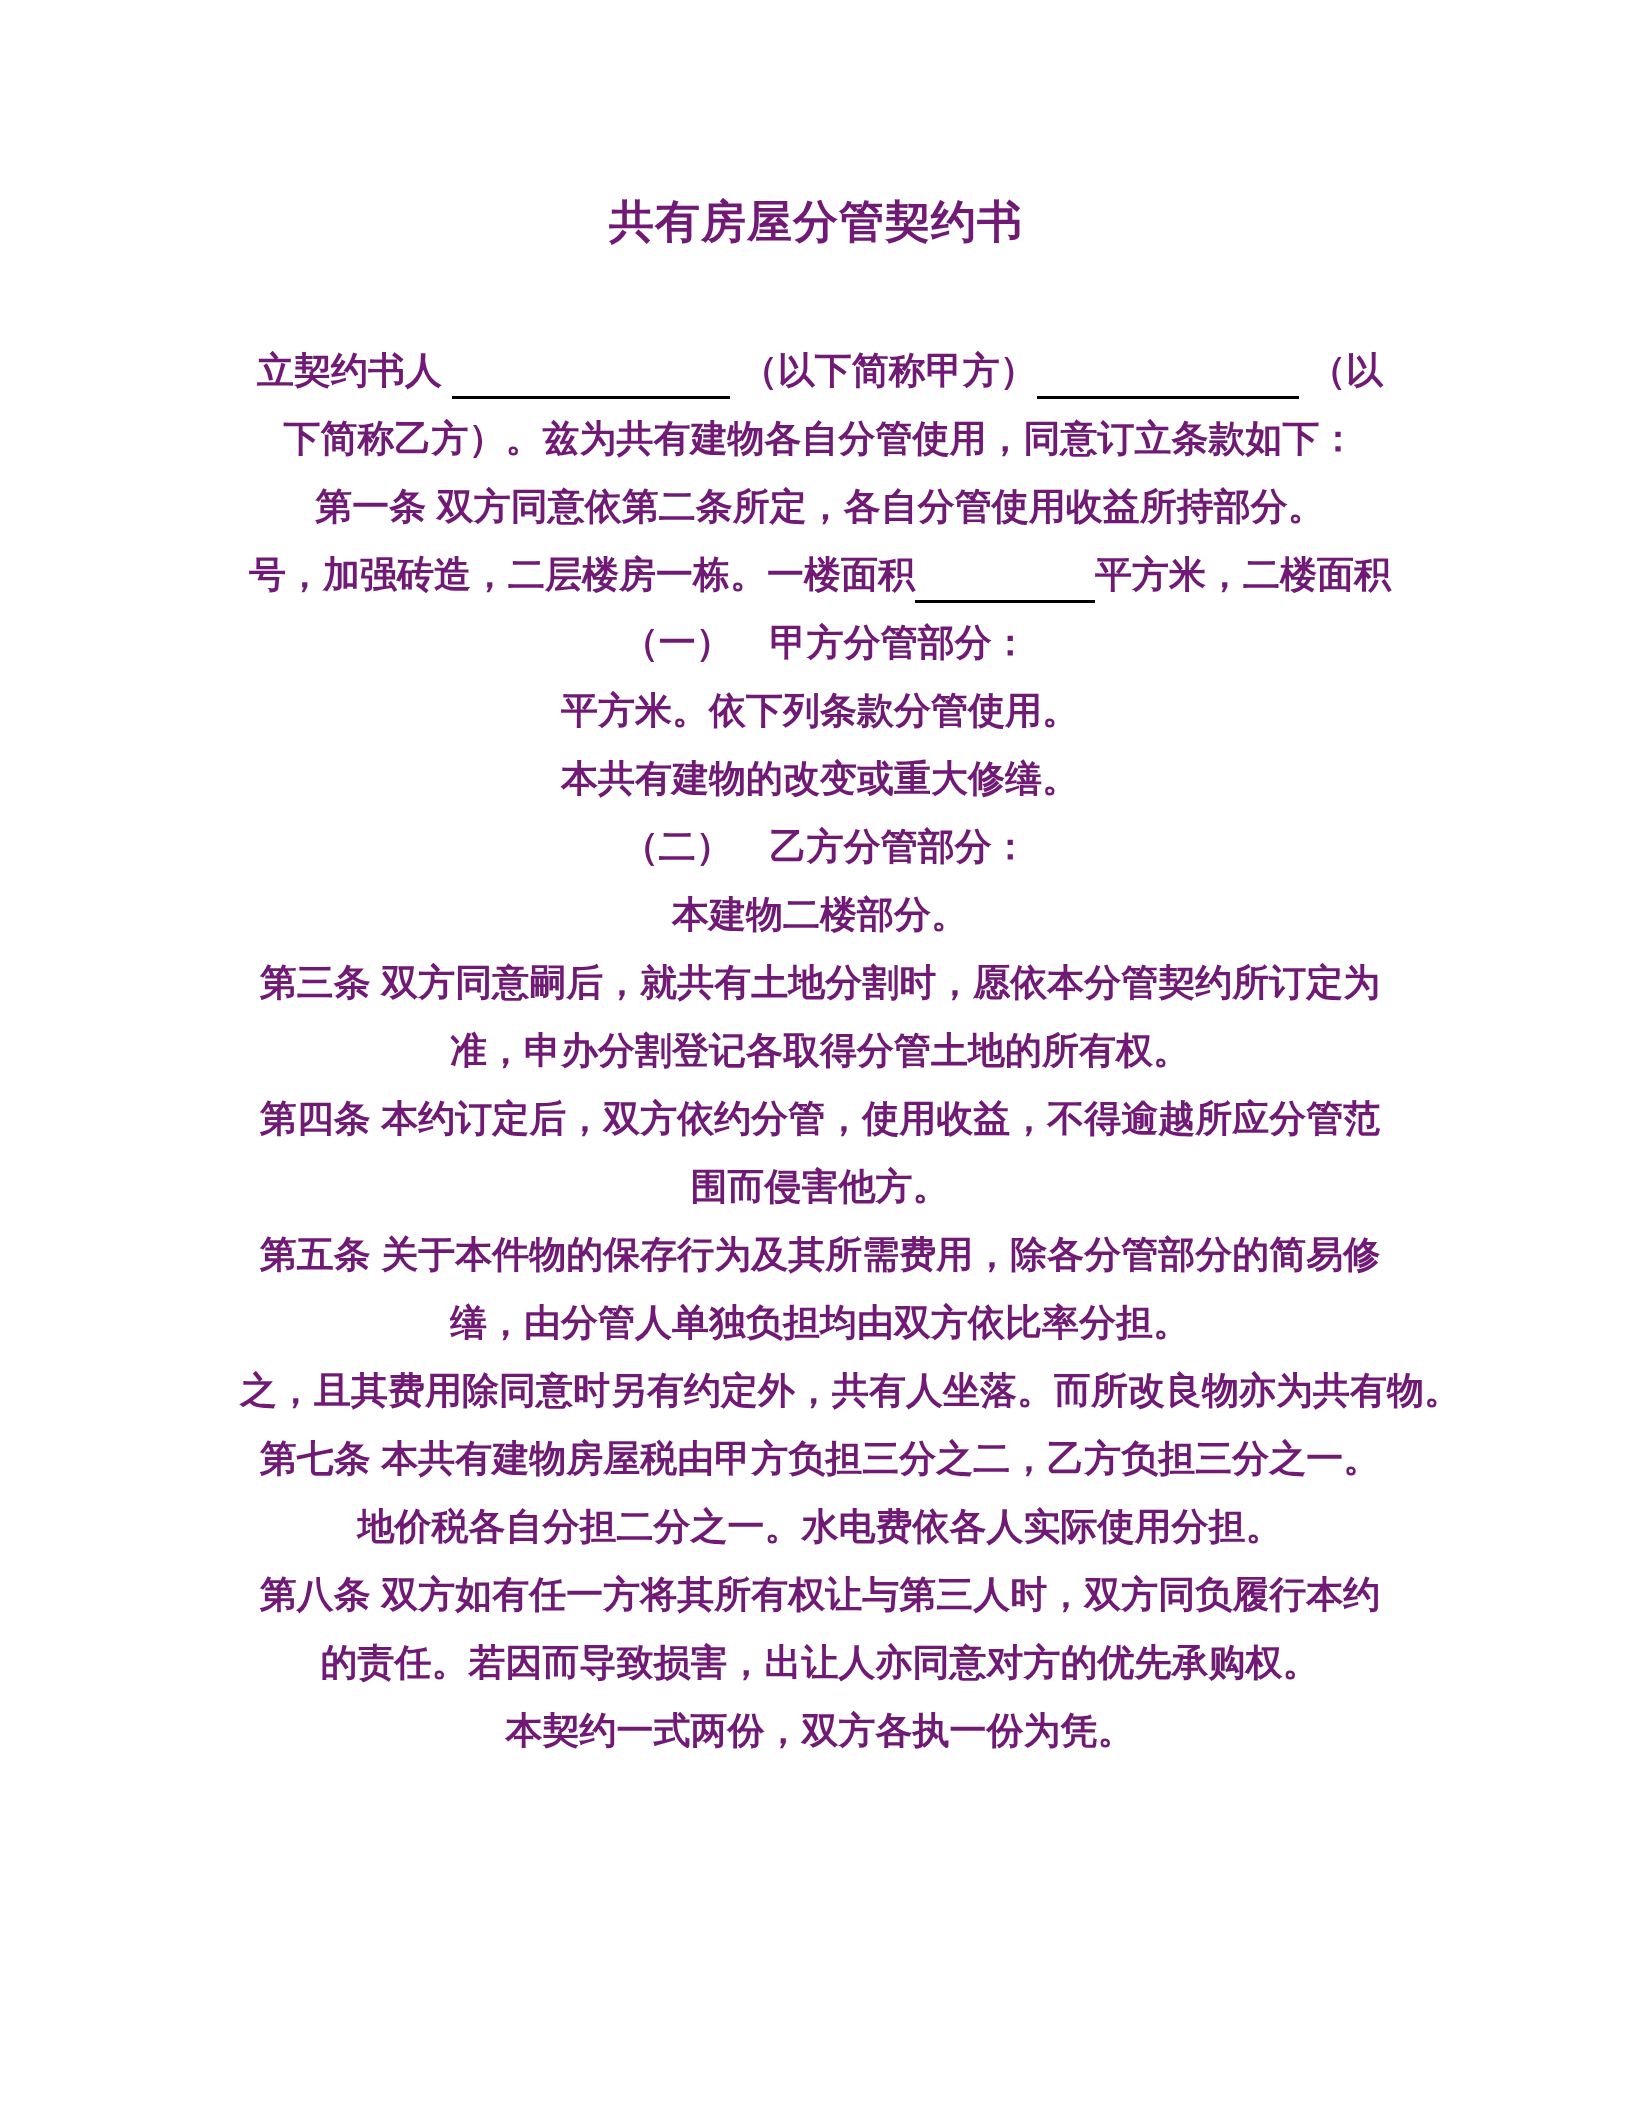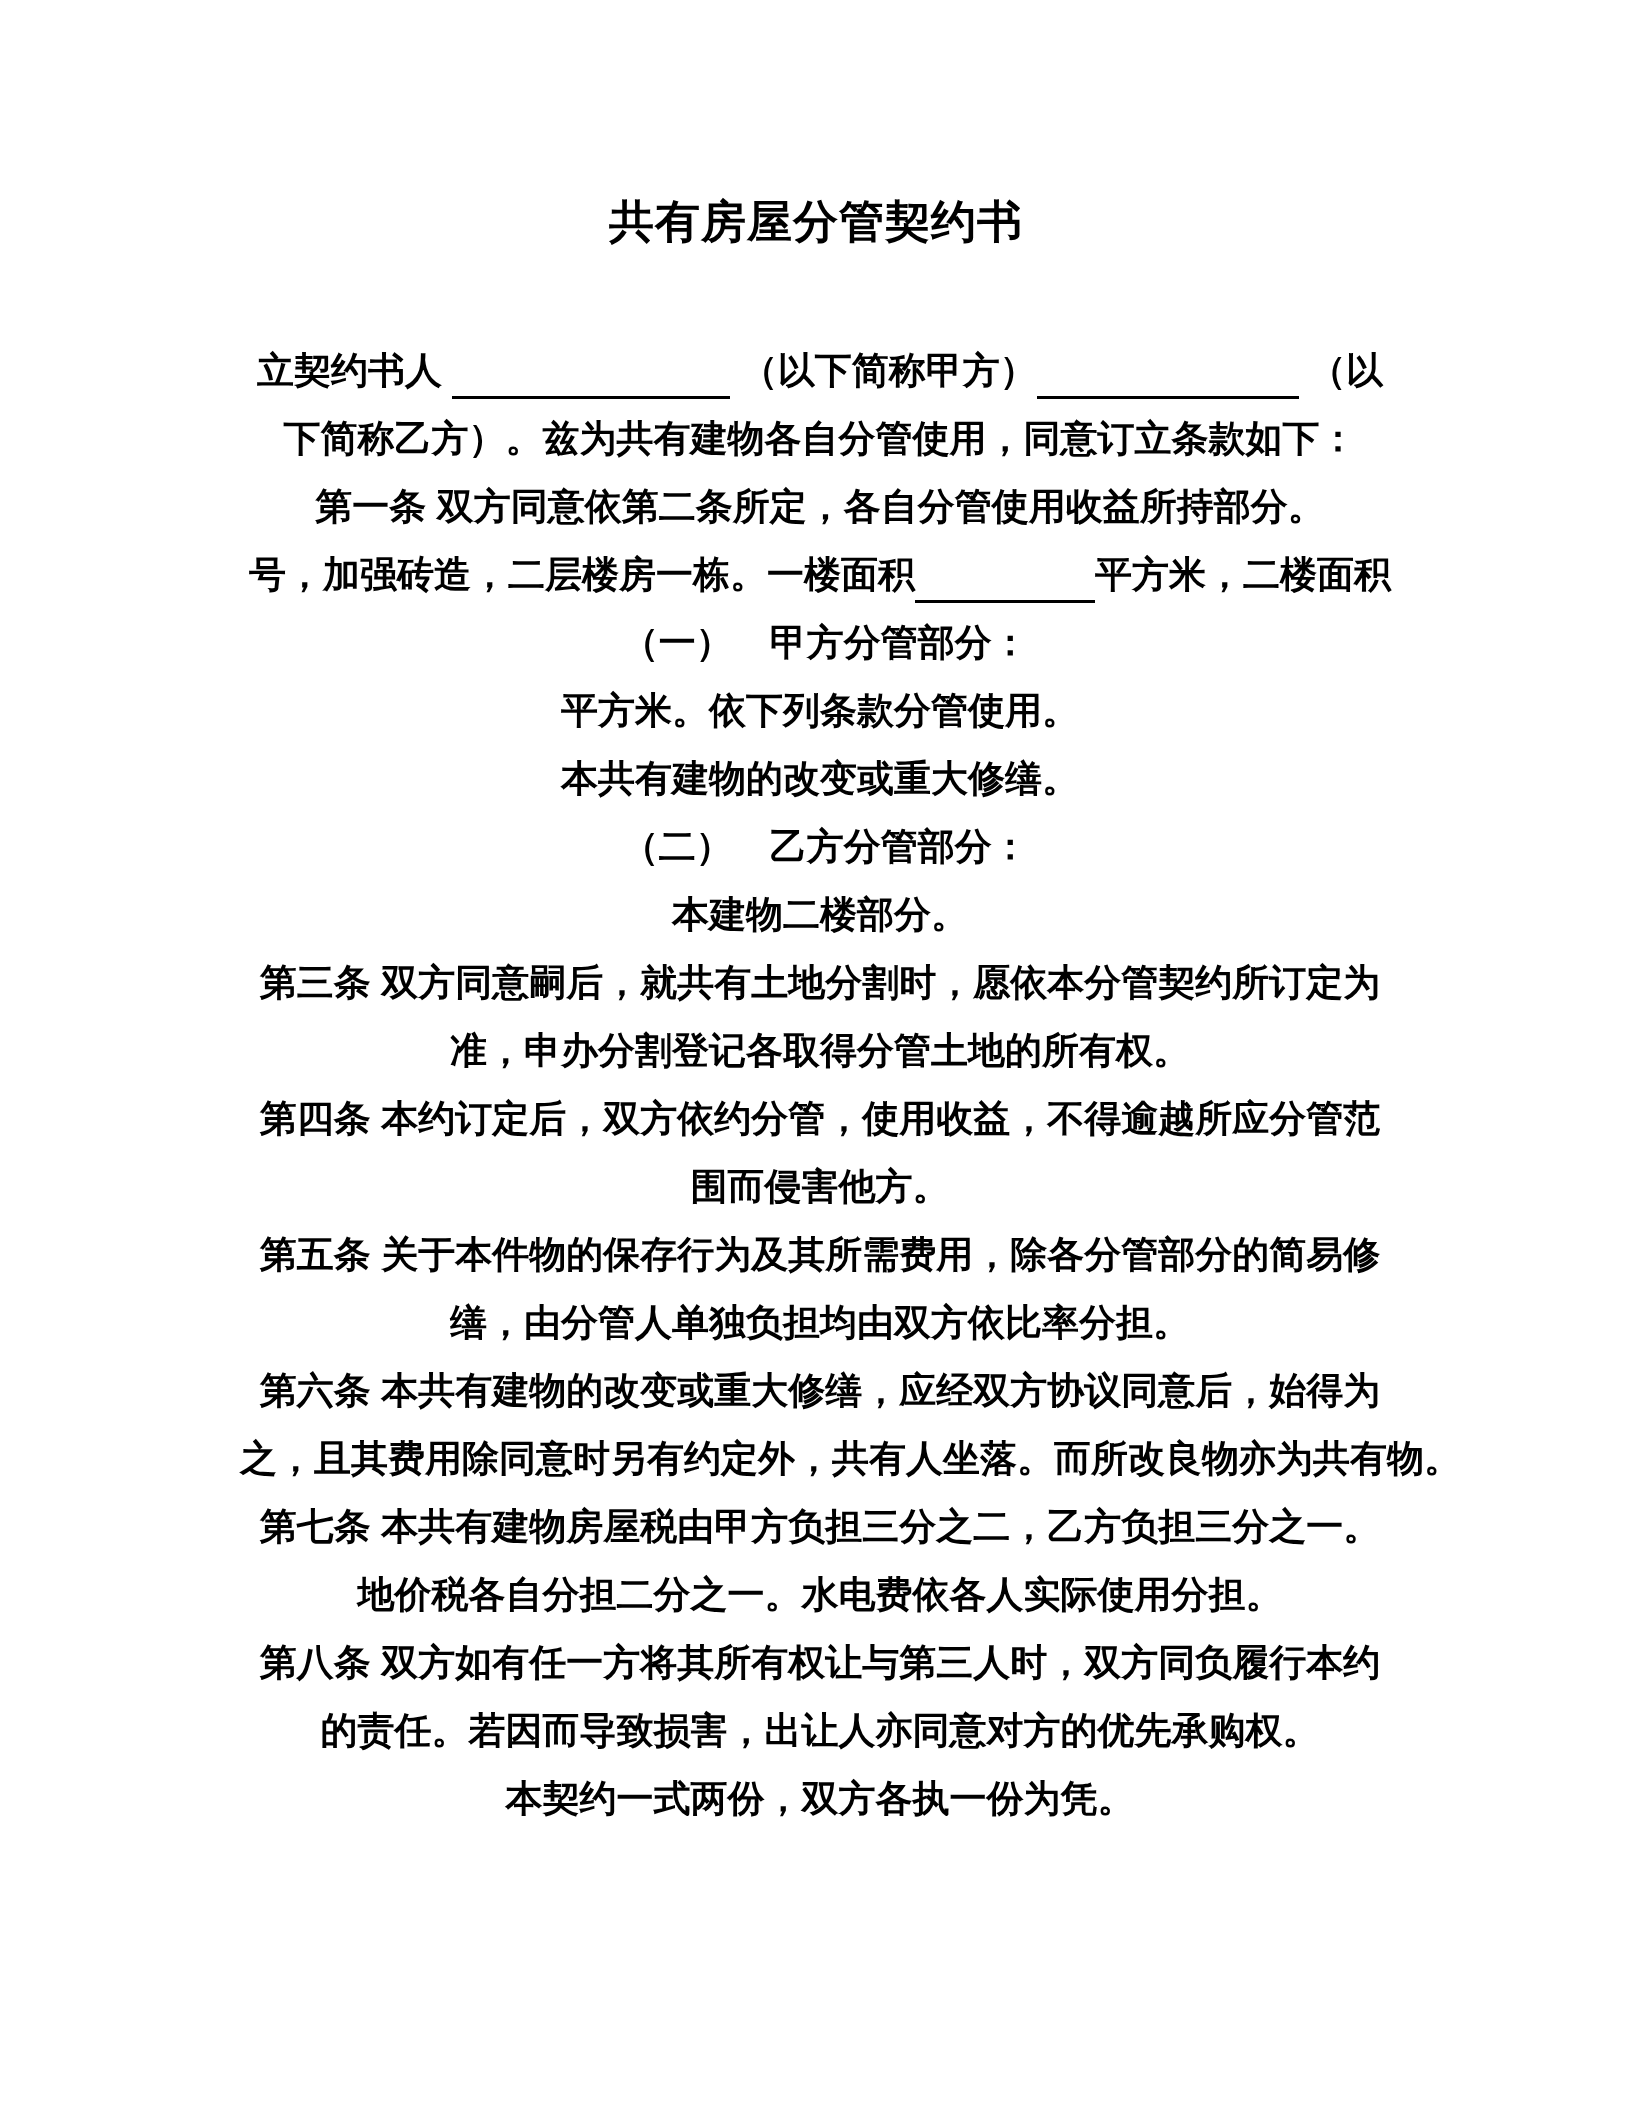--- a/index.html
+++ b/index.html
@@ -5,21 +5,21 @@
   html, body {
     margin: 0;
     padding: 0;
     background: #ffffff;
   }
   .page {
     position: relative;
     width: 1632px;
     height: 2112px;
     background: #ffffff;
-    color: #000000;
+    color: #701a75;
     font-family: "Liberation Sans", "DejaVu Sans", sans-serif;
     font-weight: 700;
     overflow: hidden;
   }
   .doc-title {
     position: absolute;
     top: 192px;
     left: 0;
     width: 100%;
     margin: 0;
@@ -63,21 +63,20 @@
       <div class="line"><span>平方米。依下列条款分管使用。</span></div>
       <div class="line"><span>本共有建物的改变或重大修缮。</span></div>
       <div class="line"><span> （二）　乙方分管部分：</span></div>
       <div class="line"><span>本建物二楼部分。</span></div>
       <div class="line"><span>第三条 双方同意嗣后，就共有土地分割时，愿依本分管契约所订定为</span></div>
       <div class="line"><span>准，申办分割登记各取得分管土地的所有权。</span></div>
       <div class="line"><span>第四条 本约订定后，双方依约分管，使用收益，不得逾越所应分管范</span></div>
       <div class="line"><span>围而侵害他方。</span></div>
       <div class="line"><span>第五条 关于本件物的保存行为及其所需费用，除各分管部分的简易修</span></div>
       <div class="line"><span>缮，由分管人单独负担均由双方依比率分担。</span></div>
-      <div class="line"><span>第六条 本共有建物的改变或重大修缮，应经双方协议同意后，始得为</span></div>
       <div class="line"><span>之，且其费用除同意时另有约定外，共有人坐落。而所改良物亦为共有物。</span></div>
       <div class="line"><span>第七条 本共有建物房屋税由甲方负担三分之二，乙方负担三分之一。</span></div>
       <div class="line"><span>地价税各自分担二分之一。水电费依各人实际使用分担。</span></div>
       <div class="line"><span>第八条 双方如有任一方将其所有权让与第三人时，双方同负履行本约</span></div>
       <div class="line"><span>的责任。若因而导致损害，出让人亦同意对方的优先承购权。</span></div>
       <div class="line"><span>本契约一式两份，双方各执一份为凭。</span></div>
     </div>
 </div>
 
 </body></html>

